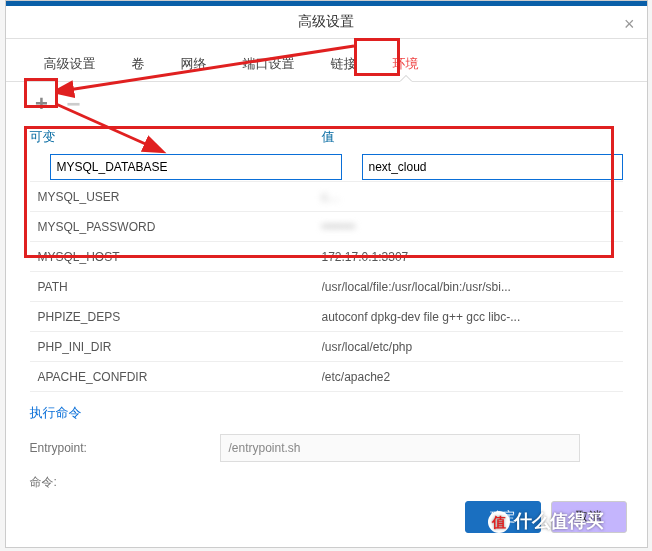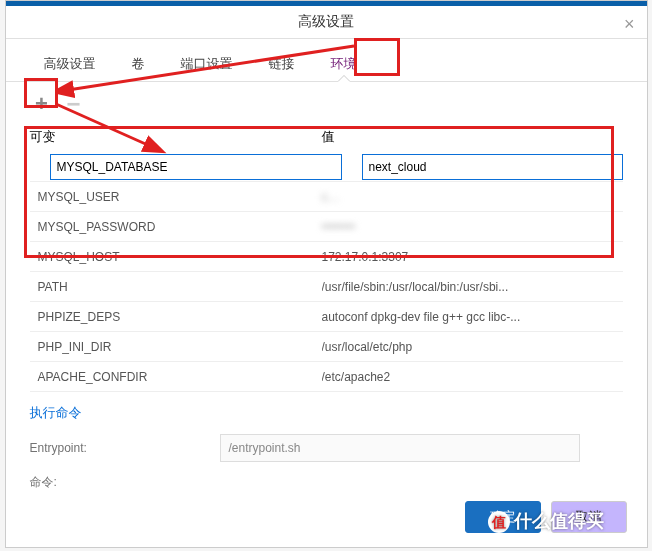--- a/index.html
+++ b/index.html
@@ -3,27 +3,27 @@
 <meta charset="utf-8">
 <style>
 * { box-sizing: border-box; margin: 0; padding: 0; }
 body { font-family: "Microsoft YaHei", Arial, sans-serif; font-size: 13px; color: #333; background: #f5f5f5; width: 652px; height: 551px; overflow: hidden; position: relative; }
 .modal { background: #fff; width: 643px; height: 548px; margin: 0 auto; border: 1px solid #ccc; position: relative; }
 .titlebar { height: 38px; background: #fff; border-top: 5px solid #0a5fa8; border-bottom: 1px solid #e0e0e0; display: flex; align-items: center; justify-content: center; position: relative; }
 .titlebar .title { font-size: 14px; color: #333; font-weight: 400; }
 .titlebar .close { position: absolute; right: 12px; top: 8px; font-size: 18px; color: #999; cursor: pointer; }
 .tabs { display: flex; padding: 8px 20px 0 20px; border-bottom: 1px solid #e0e0e0; gap: 0; }
 .tab { padding: 8px 18px; font-size: 13px; color: #444; cursor: pointer; }
-.tab.active { color: #701a75; position: relative; }
+.tab.active { color: #ef4444; position: relative; }
 .tab.active::after { content: ""; position: absolute; left: 50%; bottom: -1px; width: 0; height: 0; border-left: 6px solid transparent; border-right: 6px solid transparent; border-bottom: 6px solid #fff; margin-left: -6px; filter: drop-shadow(0 -1px 0 #ccc); }
 .toolbar { padding: 10px 24px 6px 24px; display: flex; gap: 8px; align-items: center; }
 .icon-btn { width: 24px; height: 24px; display: flex; align-items: center; justify-content: center; cursor: pointer; color: #888; font-size: 22px; font-weight: bold; }
 .icon-btn.add { color: #888; }
 .icon-btn.remove { color: #ccc; font-size: 24px; }
-.grid-head { display: flex; padding: 6px 24px; font-size: 13px; color: #000000; }
+.grid-head { display: flex; padding: 6px 24px; font-size: 13px; color: #0369a1; }
 .grid-head .col1 { flex: 0 0 292px; }
 .grid-head .col2 { flex: 1; }
 .rows { padding: 0 24px; }
 .row { display: flex; align-items: center; height: 30px; border-bottom: 1px solid #eee; font-size: 12px; color: #555; }
 .row .col1 { flex: 0 0 292px; padding-left: 8px; overflow: hidden; text-overflow: ellipsis; white-space: nowrap; }
 .row .col2 { flex: 1; overflow: hidden; text-overflow: ellipsis; white-space: nowrap; }
 .row.editing .col1, .row.editing .col2 { padding: 0; margin-left: 20px; }
 .row.editing input { width: 100%; height: 26px; border: 1px solid #0a6fd8; padding: 0 6px; font-size: 12px; outline: none; }
 .row.editing .col1 input { margin-right: 2px; }
 .blur { filter: blur(3px); color: #aaa; }
@@ -46,20 +46,21 @@
 <div class="modal">
 
   <div class="titlebar">
     <span class="title">高级设置</span>
     <span class="close">×</span>
   </div>
 
   <div class="tabs">
     <div class="tab">高级设置</div>
     <div class="tab">卷</div>
+    <div class="tab">网络</div>
     <div class="tab">端口设置</div>
     <div class="tab">链接</div>
     <div class="tab active">环境</div>
   </div>
 
   <div class="toolbar">
     <span class="icon-btn add">+</span>
     <span class="icon-btn remove">−</span>
   </div>
 
@@ -80,21 +81,21 @@
     <div class="row">
       <div class="col1">MYSQL_PASSWORD</div>
       <div class="col2 blur">••••••••</div>
     </div>
     <div class="row">
       <div class="col1">MYSQL_HOST</div>
       <div class="col2">172.17.0.1:3307</div>
     </div>
     <div class="row">
       <div class="col1">PATH</div>
-      <div class="col2">/usr/file/sbin:/usr/local/bin:/usr/sbi...</div>
+      <div class="col2">/usr/local/file:/usr/local/bin:/usr/sbi...</div>
     </div>
     <div class="row">
       <div class="col1">PHPIZE_DEPS</div>
       <div class="col2">autoconf dpkg-dev file g++ gcc libc-...</div>
     </div>
     <div class="row">
       <div class="col1">PHP_INI_DIR</div>
       <div class="col2">/usr/local/etc/php</div>
     </div>
     <div class="row">

